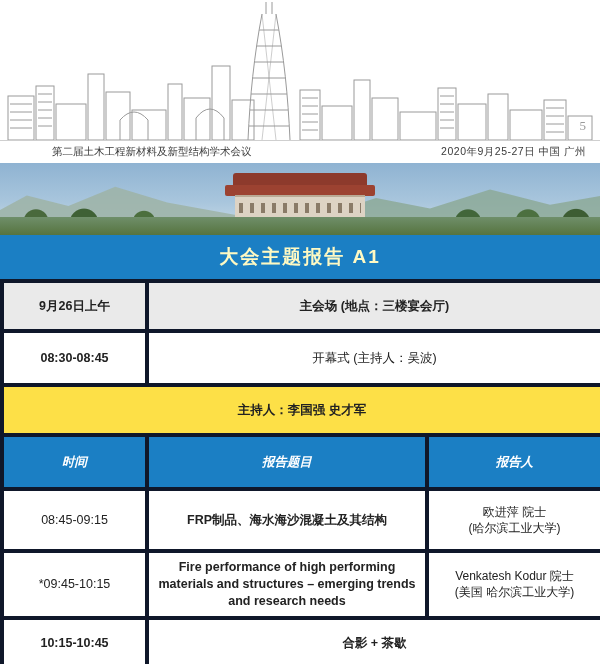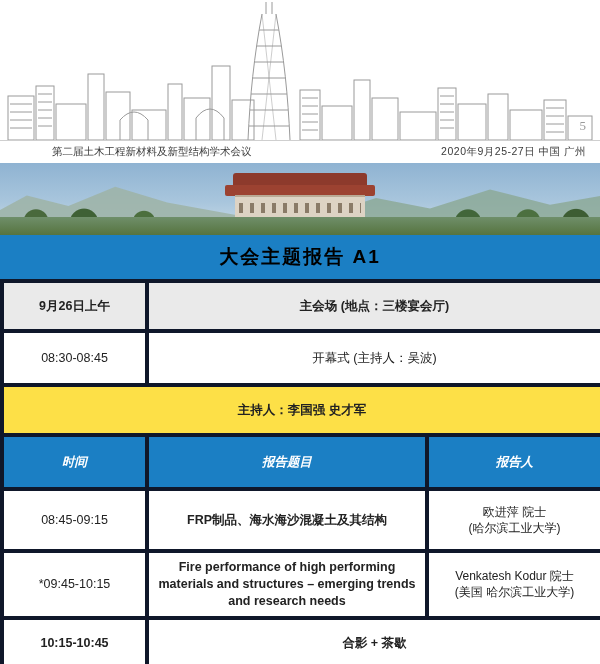--- a/index.html
+++ b/index.html
@@ -160,21 +160,21 @@
     right: 4px;
     top: 6px;
     height: 10px;
     background: repeating-linear-gradient(to right, #8a7b68 0 4px, transparent 4px 11px);
   }
 
   
   .main-title {
     height: 44px;
     background: #1b7fc4;
-    color: #000000;
+    color: #fef9c3;
     display: flex;
     align-items: center;
     justify-content: center;
     font-size: 19px;
     font-weight: bold;
     letter-spacing: 2px;
   }
 
   
   table.schedule {
@@ -195,21 +195,21 @@
     font-weight: bold;
     font-size: 13.5px;
     height: 34px;
   }
   .row-open td {
     background: #ffffff;
     height: 38px;
     font-weight: normal;
   }
   .row-open td.time {
-    font-weight: normal;
+    font-weight: bold;
   }
   .row-chair td {
     background: #fde047;
     height: 34px;
     font-weight: bold;
     font-size: 13px;
   }
   .row-head td {
     background: #1b7fc4;
     color: #ffffff;

